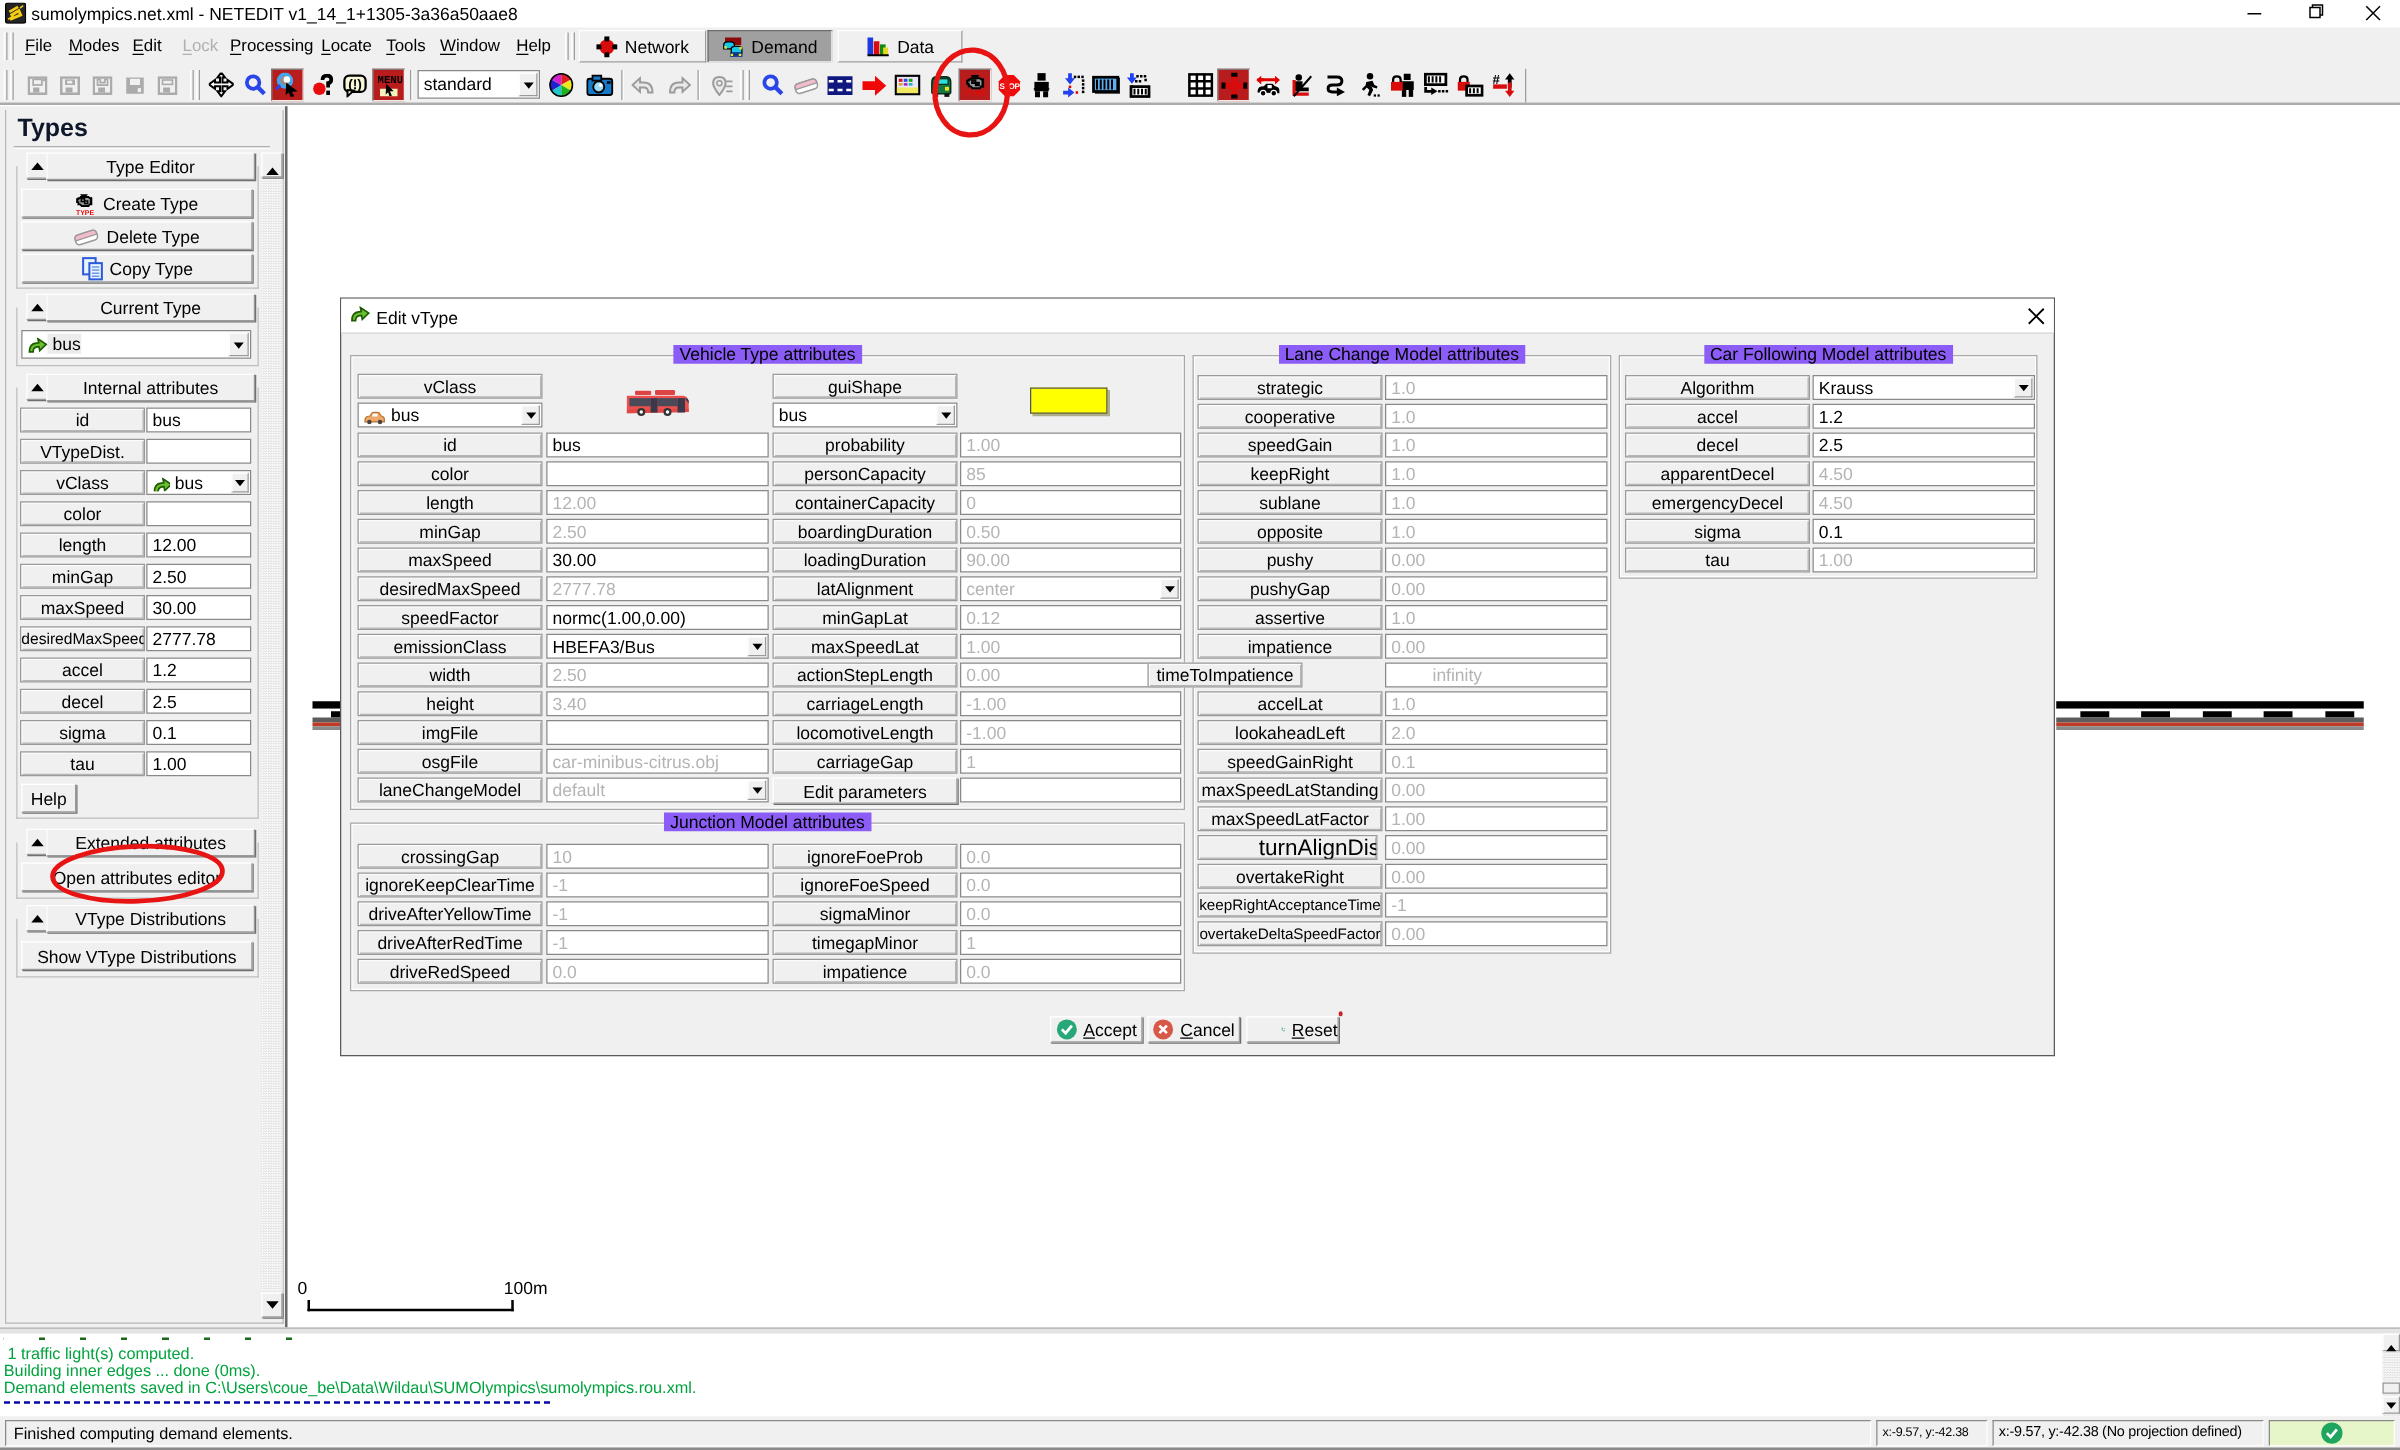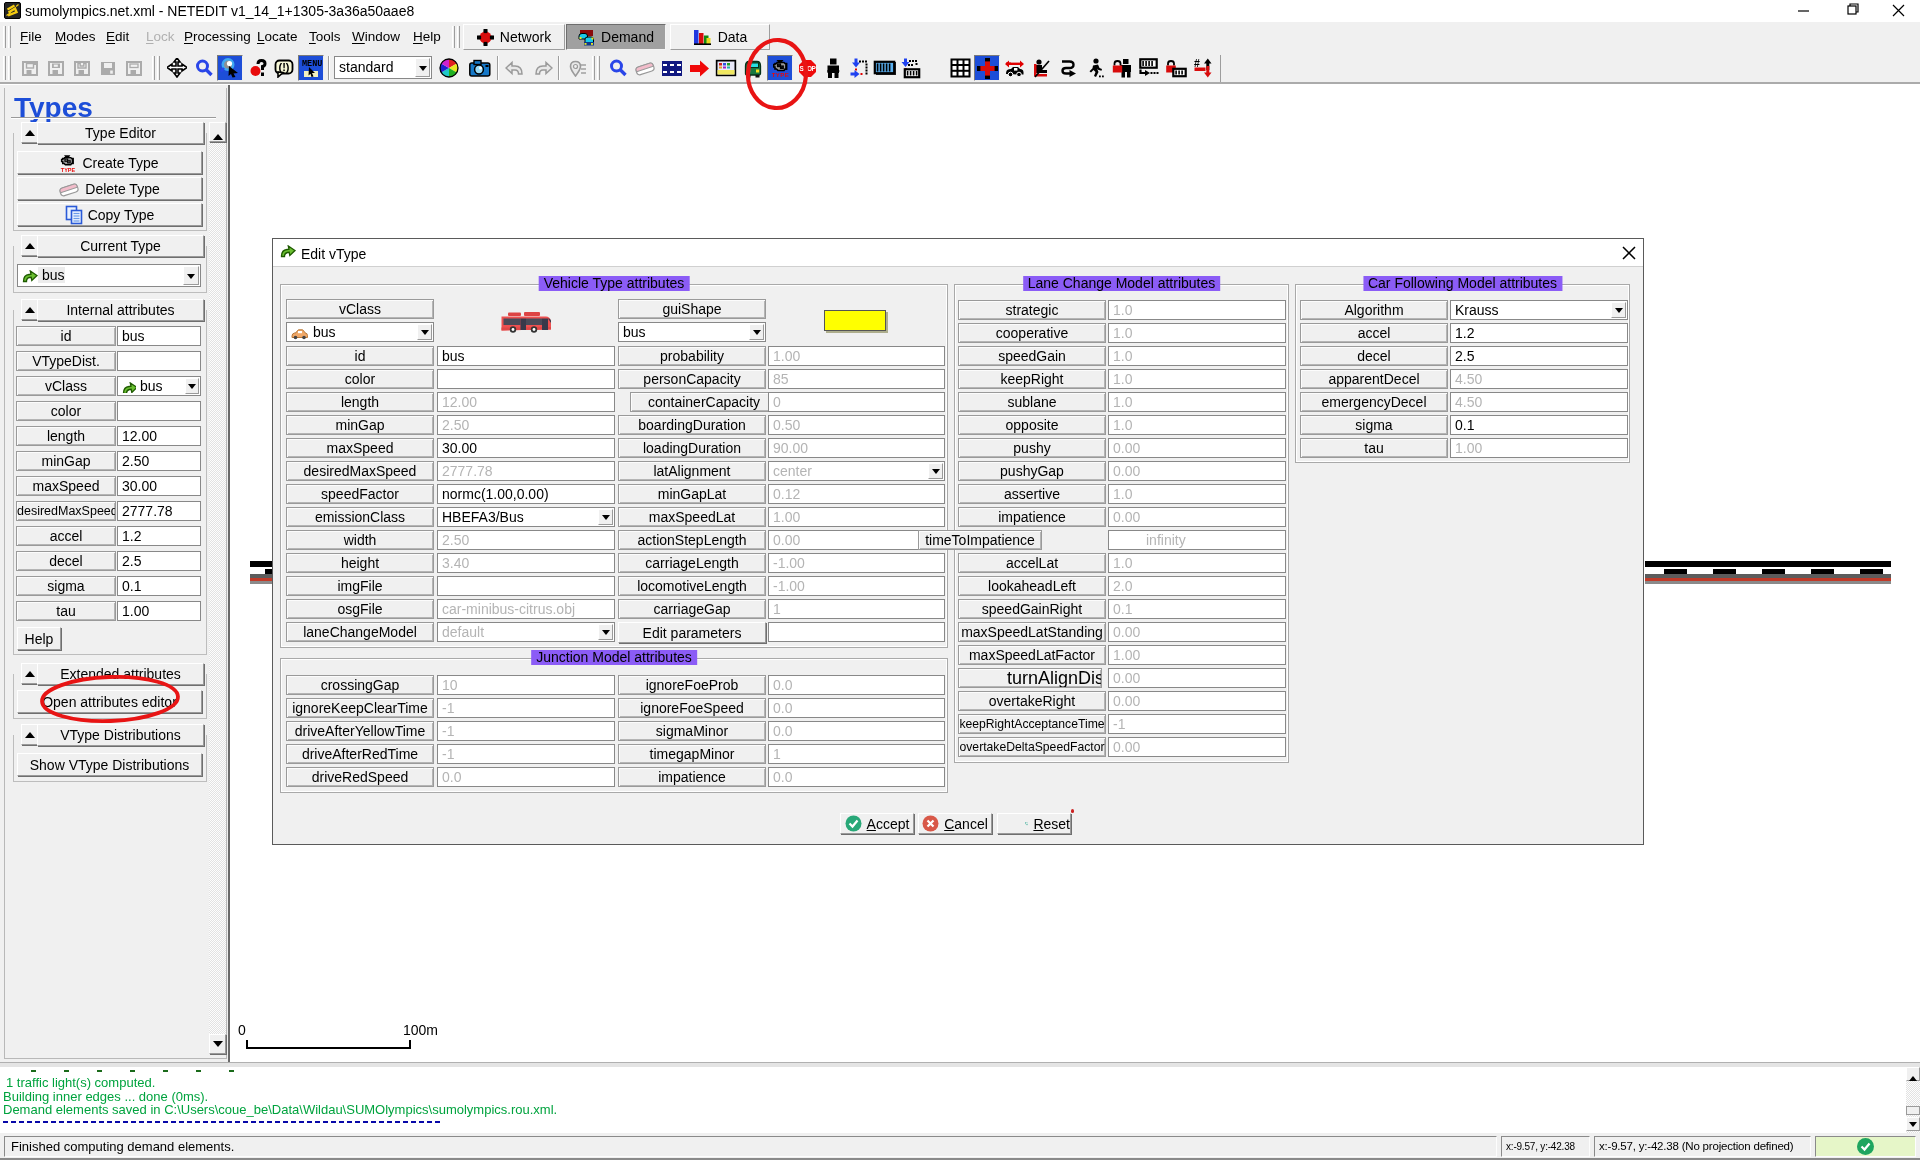--- a/index.html
+++ b/index.html
@@ -7,21 +7,21 @@
 .abs{position:absolute;}
 #page{position:absolute;left:0;top:0;width:1920px;height:1160px;}
 .menuitem{position:absolute;top:22px;height:30px;line-height:30px;font-size:13.5px;color:#000;}
 .menuitem u{text-decoration-thickness:1px;text-underline-offset:2px;}
 .gripV{position:absolute;width:3px;background:#f0f0f0;border-left:1px solid #fff;border-right:1px solid #9d9d9d;}
 .tabbtn{position:absolute;top:24px;height:26px;background:#f0f0f0;
  border:1px solid #9d9d9d;border-top-color:#fff;border-left-color:#fff;
  font-size:14px;color:#000;display:flex;align-items:center;justify-content:center;gap:6px;}
 .tabbtn.pressed{background:#a0a0a0;border-top-color:#6e6e6e;border-left-color:#6e6e6e;border-bottom-color:#f4f4f4;border-right-color:#f4f4f4;}
 .tbtn{position:absolute;top:55px;width:26px;height:26px;display:flex;align-items:center;justify-content:center;}
-.tbtn.pressed{background:#1d4ed8;border:1px solid #7a7a7a;border-bottom-color:#eee;border-right-color:#eee;}
+.tbtn.pressed{background:#b91c1c;border:1px solid #7a7a7a;border-bottom-color:#eee;border-right-color:#eee;}
 .tsep{position:absolute;top:56px;height:24px;width:2px;border-left:1px solid #9d9d9d;border-right:1px solid #fff;}
 
 .lab{position:absolute;background:#f0f0f0;border:1px solid #9a9a9a;
  box-shadow:inset 1px 1px 0 #fcfcfc,inset -1px -1px 0 #b5b5b5;
  font-size:14px;color:#000;text-align:center;overflow:hidden;white-space:nowrap;}
 .inp{position:absolute;background:#fff;border:1px solid #888;
  font-size:14px;color:#000;padding-left:4px;overflow:hidden;white-space:nowrap;}
 .inp.grey{color:#b4b4b4;}
 .arrbtn{position:absolute;right:1px;top:1px;bottom:1px;width:15px;background:#f0f0f0;
  border:1px solid #9a9a9a;border-top-color:#fff;border-left-color:#fff;
@@ -501,21 +501,21 @@
       <div class="abs" style="left:0;top:6px;width:100%;height:2px;background:#fff;"></div>
       <div class="abs" style="left:0;top:8px;width:100%;height:4.5px;background:repeating-linear-gradient(90deg,#fff 0 26px,#000 26px 49px);background-size:98px 100%;background-position:-7px 0;"></div>
       <div class="abs" style="left:0;top:12.5px;width:100%;height:4px;background:#5c5c5c;"></div>
       <div class="abs" style="left:0;top:16.5px;width:100%;height:3.5px;background:#c03a28;"></div>
       <div class="abs" style="left:0;top:20px;width:100%;height:3px;background:#8a8a8a;"></div>
     </div>
 <div class="abs" style="left:238px;top:1022px;font-size:14px;color:#000;">0</div>
 <div class="abs" style="left:403px;top:1022px;font-size:14px;color:#000;">100m</div>
 <div class="abs" style="left:246px;top:1040px;width:165px;height:9px;border-left:2px solid #000;border-right:2px solid #000;border-bottom:2px solid #000;"></div>
 <div class="abs" style="left:4px;top:88px;width:223px;height:971px;border:1px solid #b8b8b8;border-top:none;"></div>
-<div class="abs" style="left:14px;top:92px;font-size:28px;font-weight:bold;color:#1d4ed8;">Types</div>
+<div class="abs" style="left:14px;top:92px;font-size:20px;font-weight:bold;color:#0f172a;">Types</div>
 <div class="abs" style="left:11px;top:117px;width:205px;height:1px;background:#9a9a9a;"></div>
 <div class="abs" style="left:11px;top:118px;width:205px;height:1px;background:#fff;"></div>
 <div class="sfr" style="left:13px;top:133px;width:194px;height:98px;"></div>
 <div class="collbtn" style="left:21px;top:122px;"></div>
 <div class="ghdr" style="left:37px;top:122px;width:167px;height:22px;line-height:20px;">Type Editor</div>
 <div class="btn3d" style="left:17px;top:151px;width:185px;height:23px;">
       <svg width="17" height="18" viewBox="0 0 17 18" style="">
         <g transform="scale(0.9)">
           <path d="M4.5 1.5 L11.5 1.5 L10 3.5 L6 3.5 Z" fill="#000"></path>
           <path d="M5 4 L12 4 L13 5 L14.5 5 L14.5 10.5 L13 10.5 L12 12 L6 12 L4.5 10.5 L3 10.5 L3 8.5 L1.8 8.5 L1.8 6 L3 6 L3 5 L4.5 5 Z" fill="#9a9a9a" stroke="#000" stroke-width="1.6"></path>
@@ -644,21 +644,21 @@
 <div class="lab" style="left:286px;top:346px;width:148px;height:20px;line-height:18px;font-size:14px;">id</div>
 <div class="inp" style="left:437px;top:346px;width:178px;height:20px;line-height:18px;">bus</div>
 <div class="lab" style="left:618px;top:346px;width:148px;height:20px;line-height:18px;font-size:14px;">probability</div>
 <div class="inp grey" style="left:768px;top:346px;width:177px;height:20px;line-height:18px;">1.00</div>
 <div class="lab" style="left:286px;top:369px;width:148px;height:20px;line-height:18px;font-size:14px;">color</div>
 <div class="inp" style="left:437px;top:369px;width:178px;height:20px;line-height:18px;"></div>
 <div class="lab" style="left:618px;top:369px;width:148px;height:20px;line-height:18px;font-size:14px;">personCapacity</div>
 <div class="inp grey" style="left:768px;top:369px;width:177px;height:20px;line-height:18px;">85</div>
 <div class="lab" style="left:286px;top:392px;width:148px;height:20px;line-height:18px;font-size:14px;">length</div>
 <div class="inp grey" style="left:437px;top:392px;width:178px;height:20px;line-height:18px;">12.00</div>
-<div class="lab" style="left:618px;top:392px;width:148px;height:20px;line-height:18px;font-size:14px;margin-left:12px;">containerCapacity</div>
+<div class="lab" style="left:618px;top:392px;width:148px;height:20px;line-height:18px;font-size:14px;">containerCapacity</div>
 <div class="inp grey" style="left:768px;top:392px;width:177px;height:20px;line-height:18px;">0</div>
 <div class="lab" style="left:286px;top:415px;width:148px;height:20px;line-height:18px;font-size:14px;">minGap</div>
 <div class="inp grey" style="left:437px;top:415px;width:178px;height:20px;line-height:18px;">2.50</div>
 <div class="lab" style="left:618px;top:415px;width:148px;height:20px;line-height:18px;font-size:14px;">boardingDuration</div>
 <div class="inp grey" style="left:768px;top:415px;width:177px;height:20px;line-height:18px;">0.50</div>
 <div class="lab" style="left:286px;top:438px;width:148px;height:20px;line-height:18px;font-size:14px;">maxSpeed</div>
 <div class="inp" style="left:437px;top:438px;width:178px;height:20px;line-height:18px;">30.00</div>
 <div class="lab" style="left:618px;top:438px;width:148px;height:20px;line-height:18px;font-size:14px;">loadingDuration</div>
 <div class="inp grey" style="left:768px;top:438px;width:177px;height:20px;line-height:18px;">90.00</div>
 <div class="lab" style="left:286px;top:461px;width:148px;height:20px;line-height:18px;font-size:14px;">desiredMaxSpeed</div>

